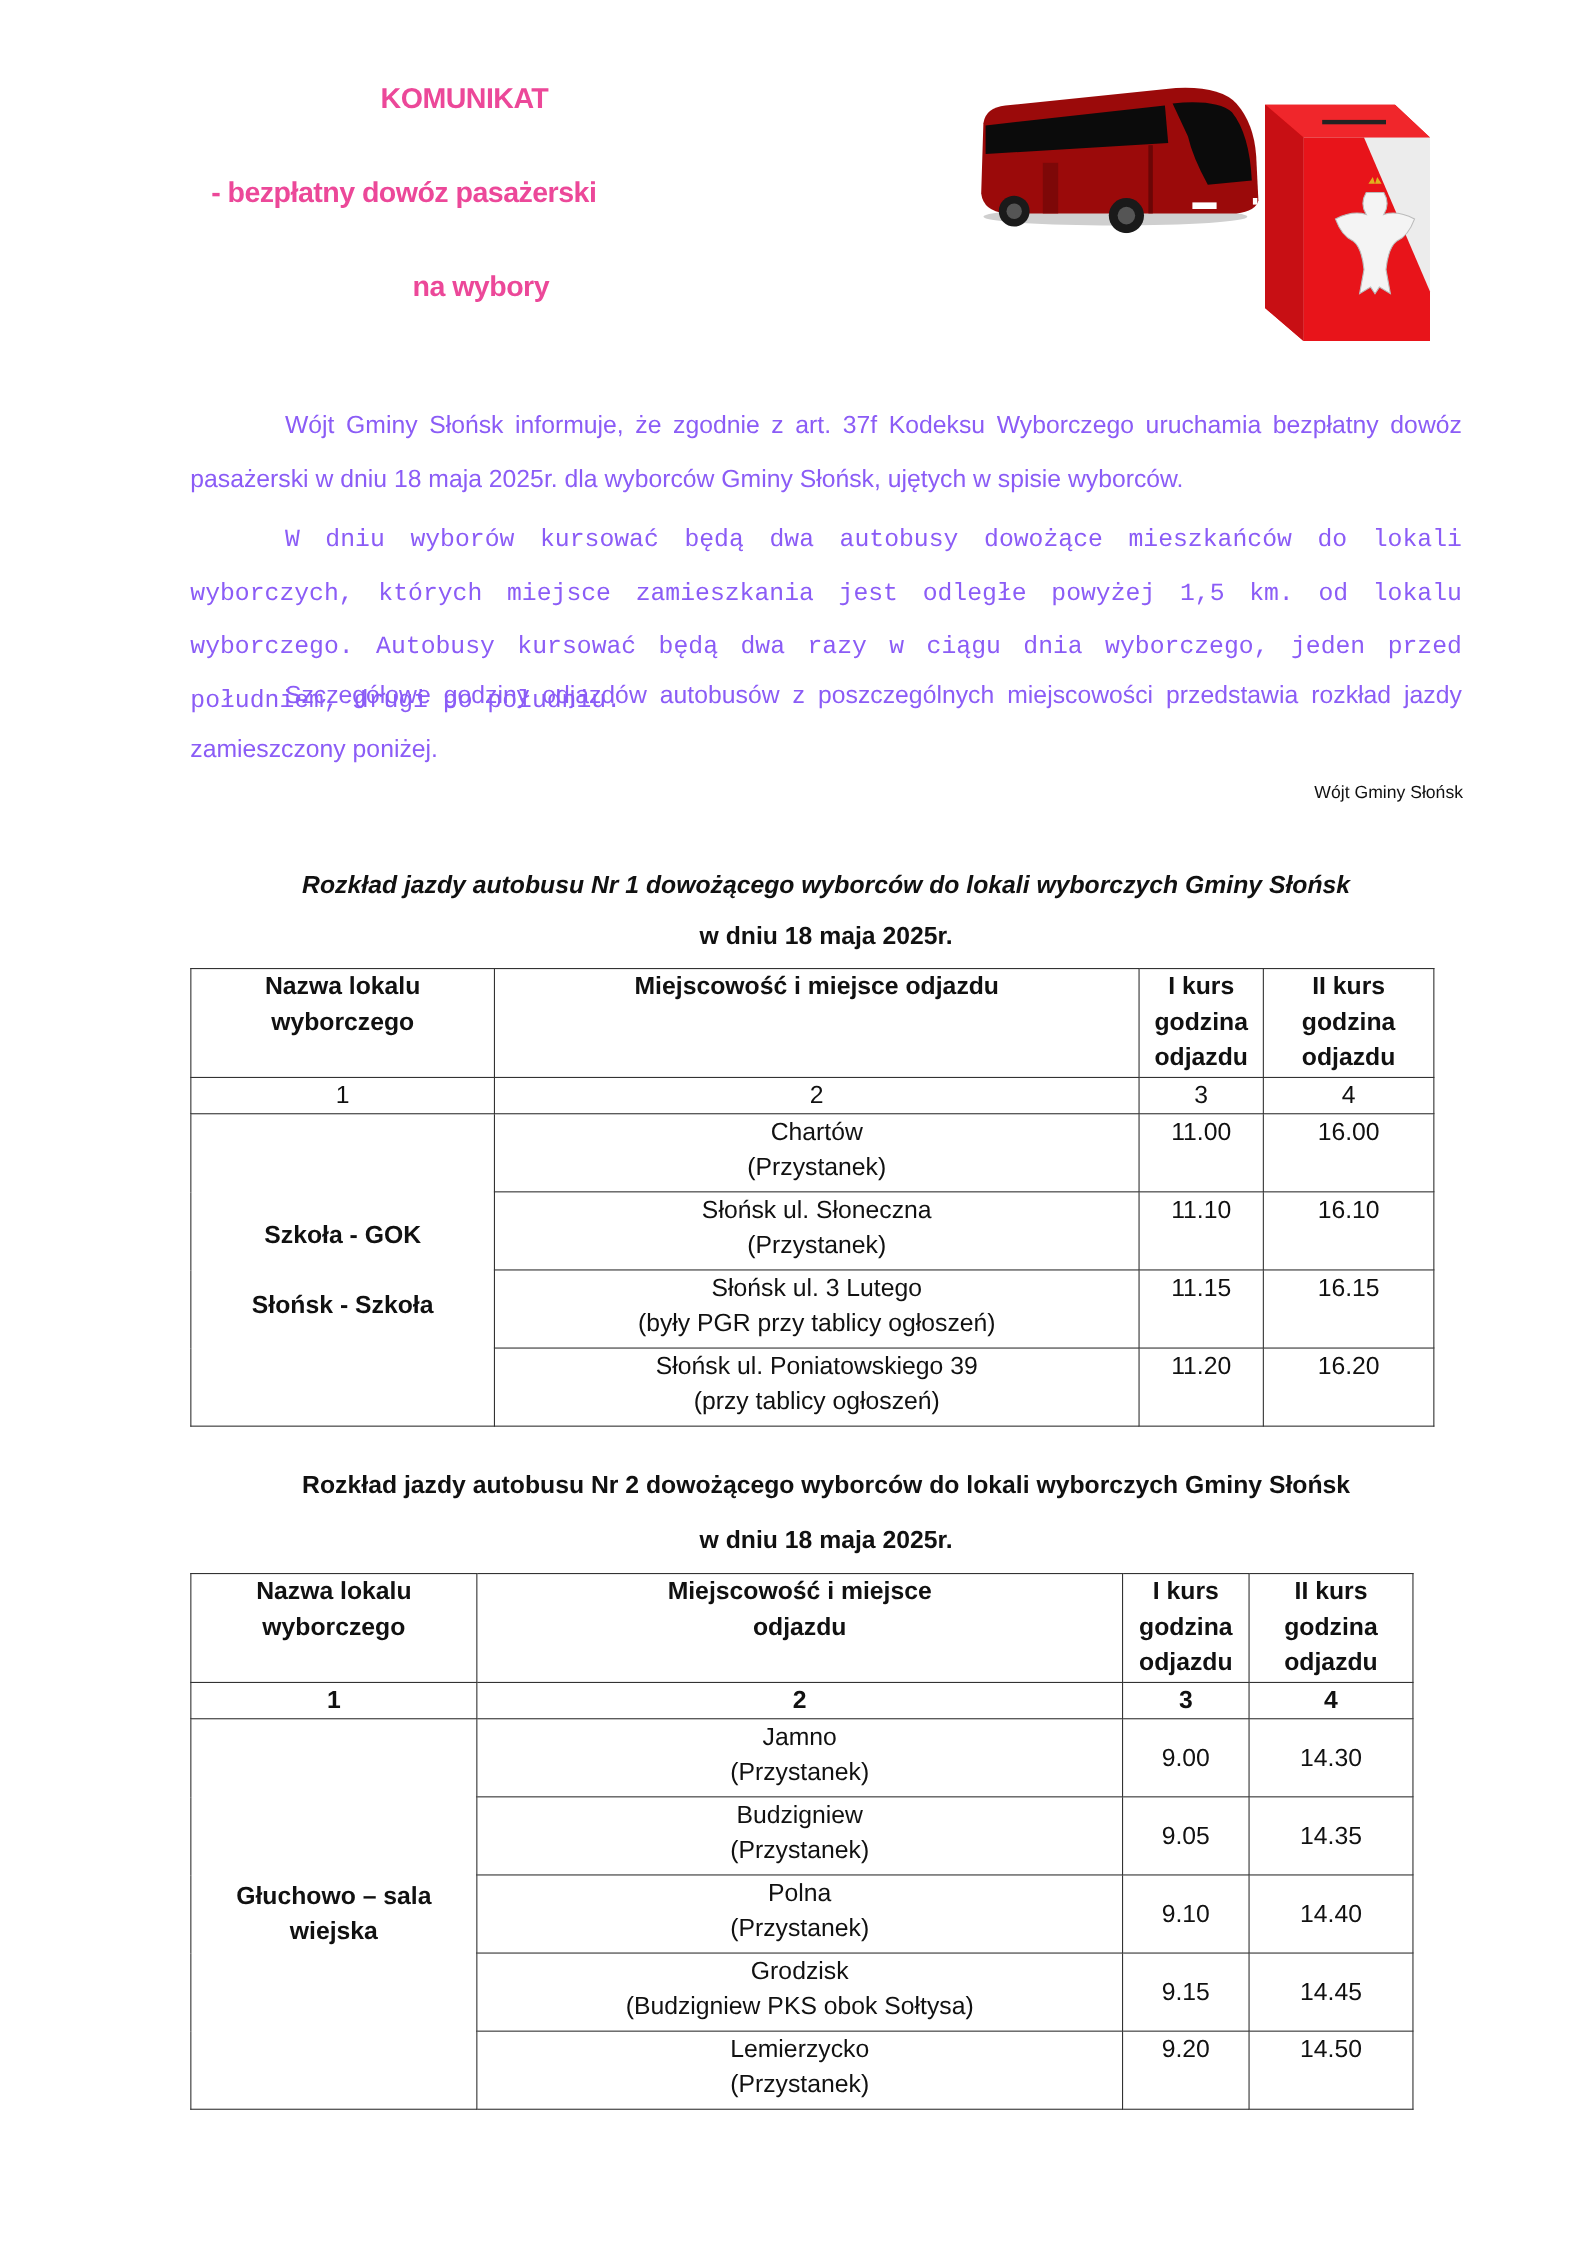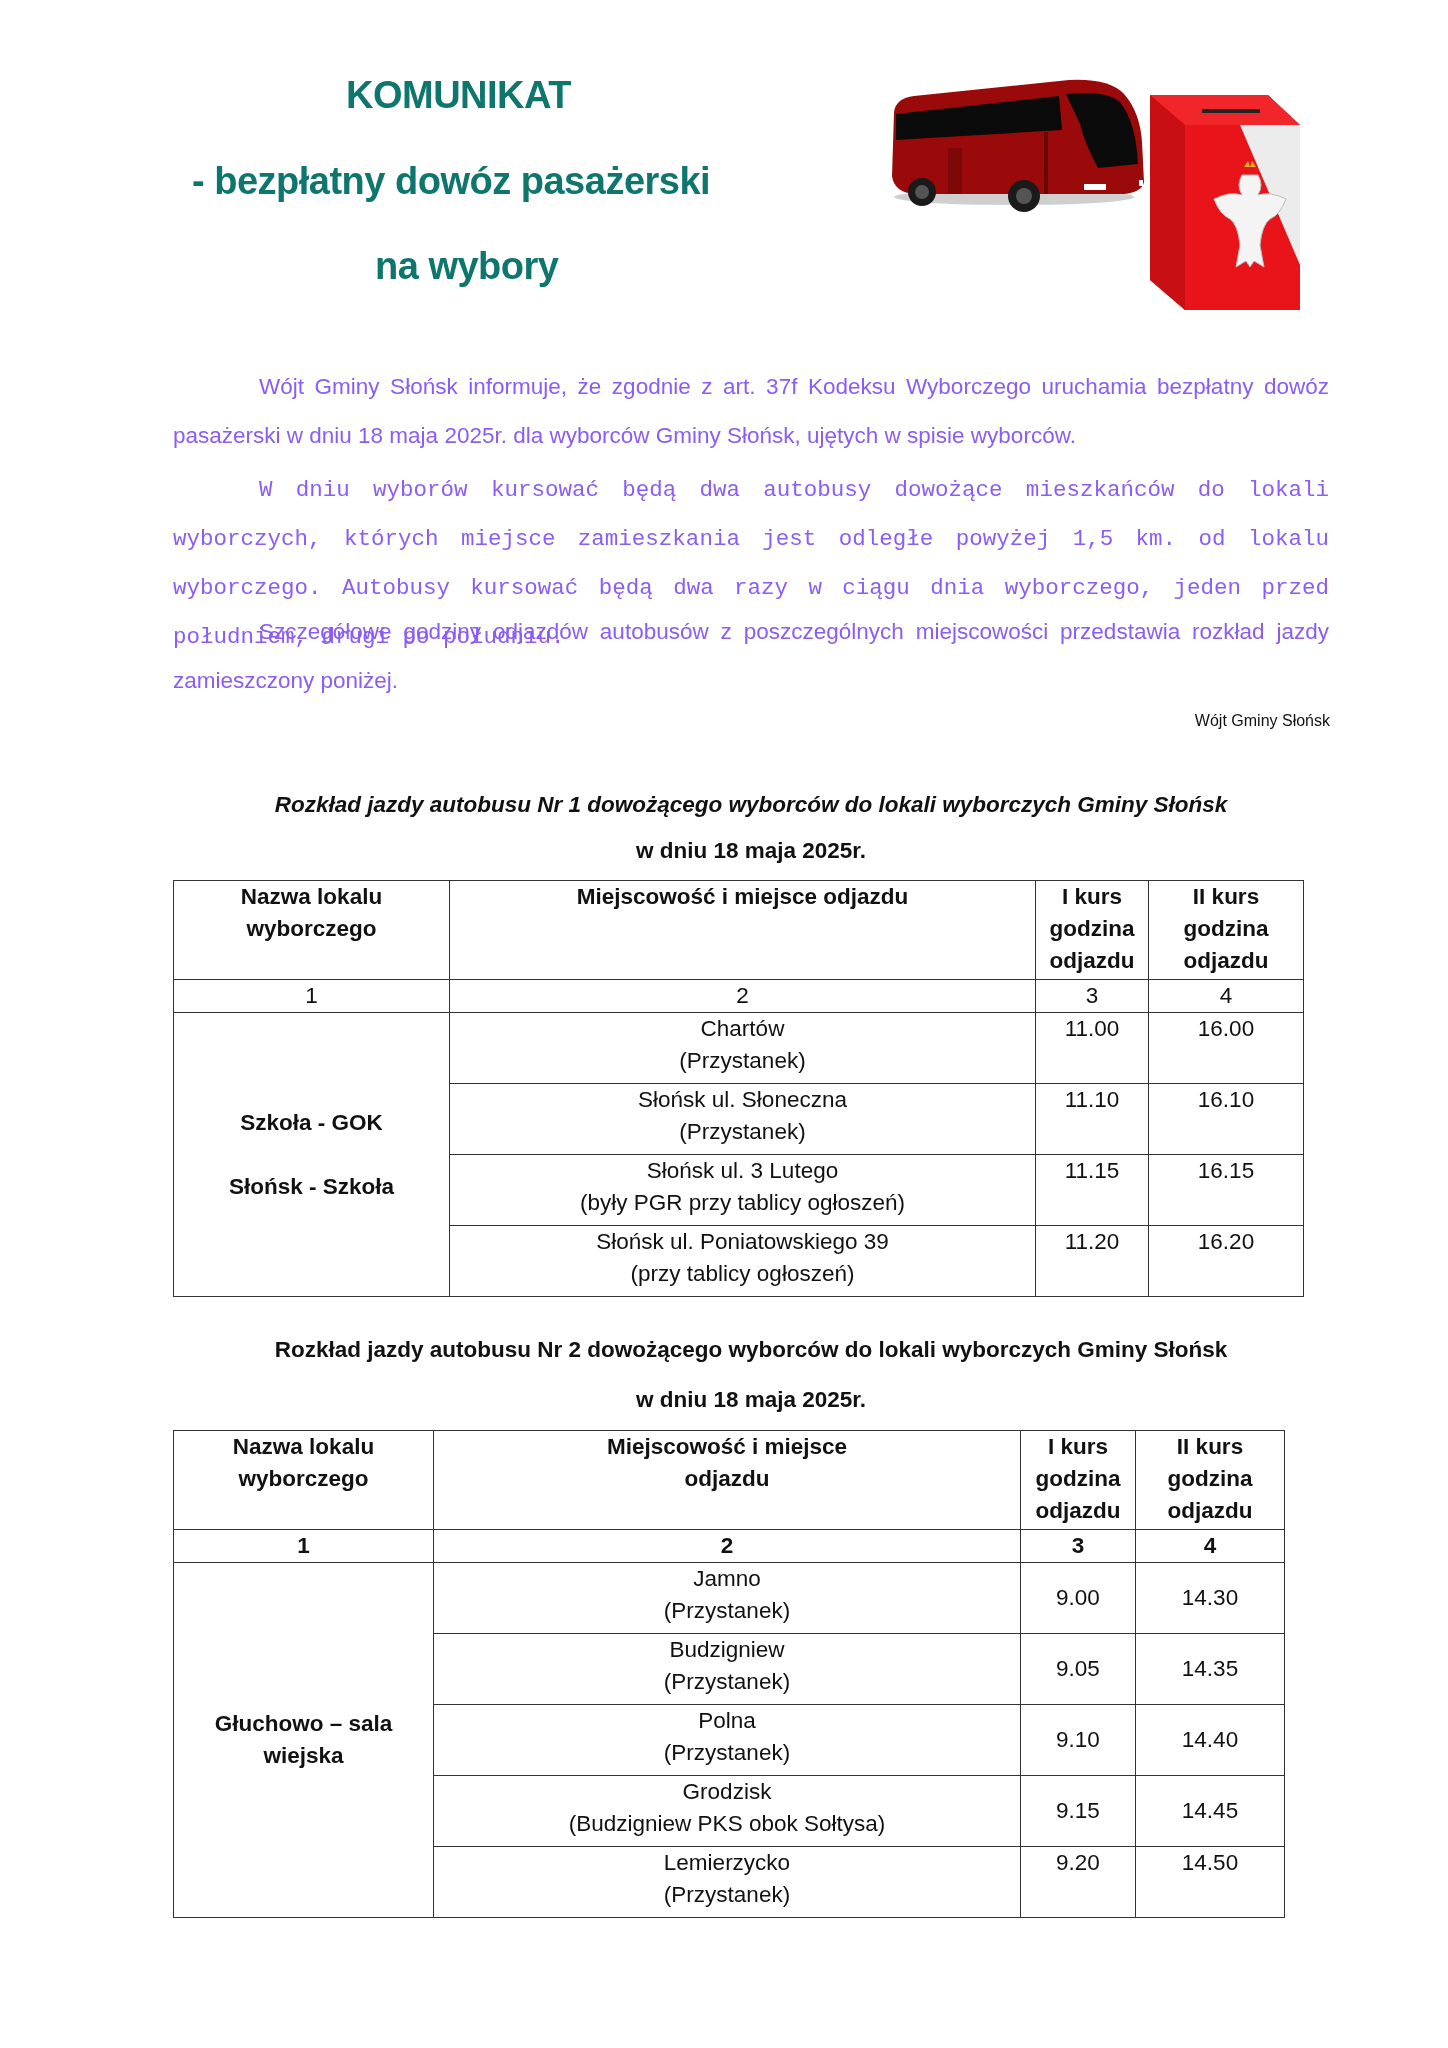--- a/index.html
+++ b/index.html
@@ -1,21 +1,21 @@
 <!DOCTYPE html>
 <html><head>
 <meta charset="utf-8">
 <style>
   html, body { margin: 0; padding: 0; background: #ffffff; }
   body {
     width: 1448px; height: 2048px; position: relative; overflow: hidden;
     font-family: "Liberation Sans", "DejaVu Sans", sans-serif; color: #111;
   }
   .title {
-    position: absolute; font-weight: bold; font-size: 38px; color: #0f766e;
+    position: absolute; font-weight: bold; font-size: 26px; color: #ec4899;
     text-align: center; white-space: nowrap; letter-spacing: -0.5px;
   }
   .para {
     position: absolute; left: 173px; width: 1156px;
     font-size: 22.5px; line-height: 49px; text-align: justify; color: #8b5cf6;
   }
   .para .indent { display: inline-block; width: 86px; }
   .signature {
     position: absolute; right: 118px; top: 712px; font-weight: normal; font-size: 16px;
   }

